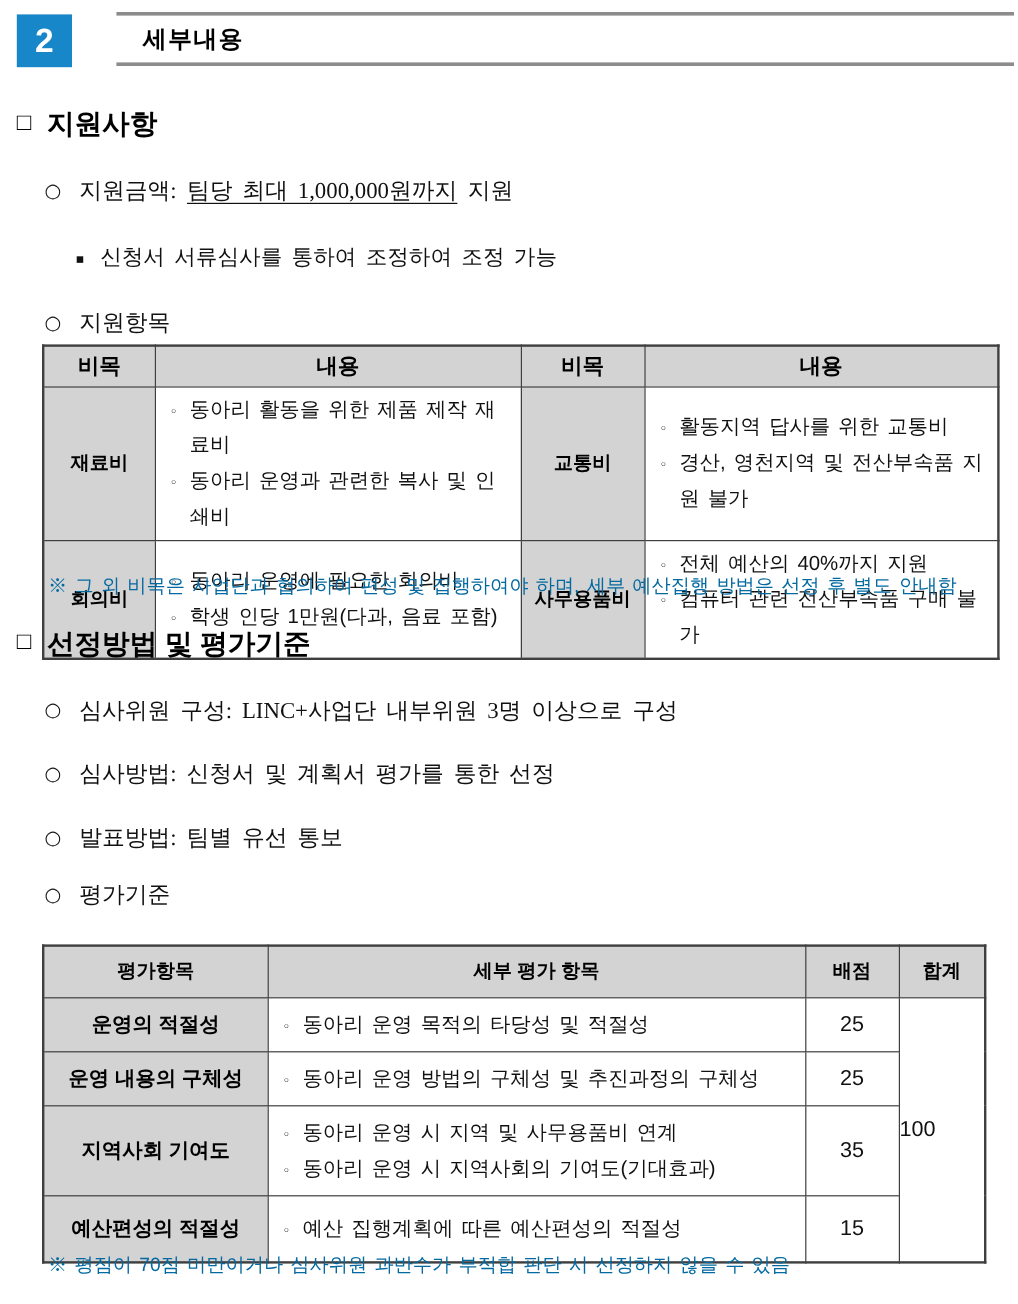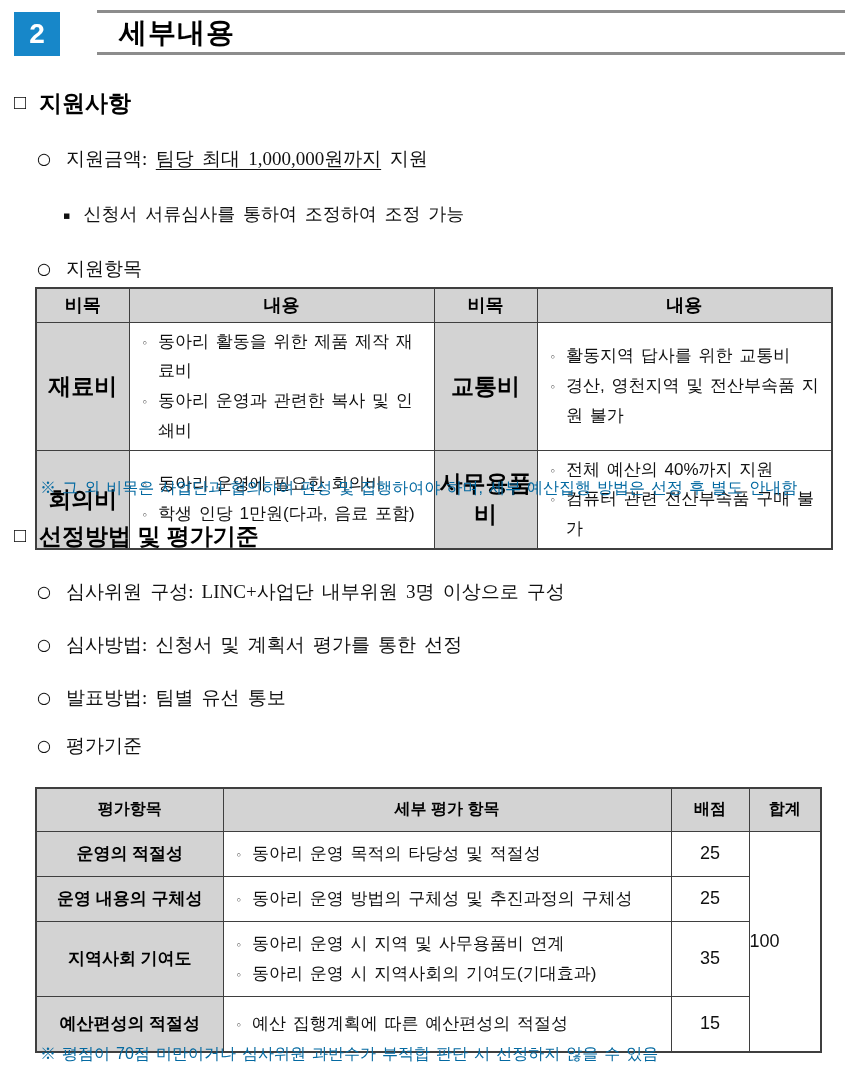--- a/index.html
+++ b/index.html
@@ -13,21 +13,21 @@
     position:absolute; left:14px; top:12px; width:46px; height:44px;
     background:#1787c9; color:#fff; display:flex; align-items:center; justify-content:center;
     font-family:"Liberation Sans", sans-serif; font-weight:bold; font-size:28px;
   }
   .title-bar {
     position:absolute; left:97px; top:10px; right:3px; height:45px;
     border-top:3px solid #8c8c8c; border-bottom:3px solid #8c8c8c;
     display:flex; align-items:center; padding-left:22px;
   }
   .title-bar .title-text {
-    font-family:Liberation Sans, sans-serif; font-weight:bold; font-size:28px;
+    font-family:Liberation Sans, sans-serif; font-weight:bold; font-size:20px;
     letter-spacing:1px; color:#000;
   }
   
   .section-heading {
     position:absolute; left:14px; display:flex; align-items:center; gap:13px;
     font-family:"Liberation Sans", sans-serif; font-weight:bold; font-size:23px; color:#000;
   }
   .section-heading .sq { font-size:20px; font-weight:normal; transform:translateY(-1px); }
   
   .item {
@@ -48,21 +48,21 @@
   th {
     background:#d3d3d3; font-family:"Liberation Sans", sans-serif;
     font-weight:bold; color:#000; text-align:center; vertical-align:middle;
   }
   td {
     font-family:"Liberation Sans", sans-serif; font-size:17px; color:#111;
     vertical-align:middle; padding:4px 6px 4px 8px; word-spacing:0.12em;
   }
   .t1 { left:35px; top:287px; width:796px; }
   .t1 th.colhead { height:34px; font-size:18px; }
-  .t1 th.rowhead { font-size:23px; }
+  .t1 th.rowhead { font-size:16px; }
   .t1 tr.r { height:75px; }
   .t2 { left:35px; top:787px; width:785px; }
   .t2 th.colhead { height:43px; font-size:16px; }
   .t2 th.rowhead { font-size:17px;margin-left:48px; }
   .cell-line { display:flex; align-items:baseline; line-height:1.75; }
   .cell-line .cb { font-family:"DejaVu Sans", sans-serif; font-size:11px; margin:0 10px 0 4px; flex:none; }
   .pts { text-align:center; padding:0; font-size:18px; }
   .total-cell { padding:0; font-size:18px; }
   
   .note {

